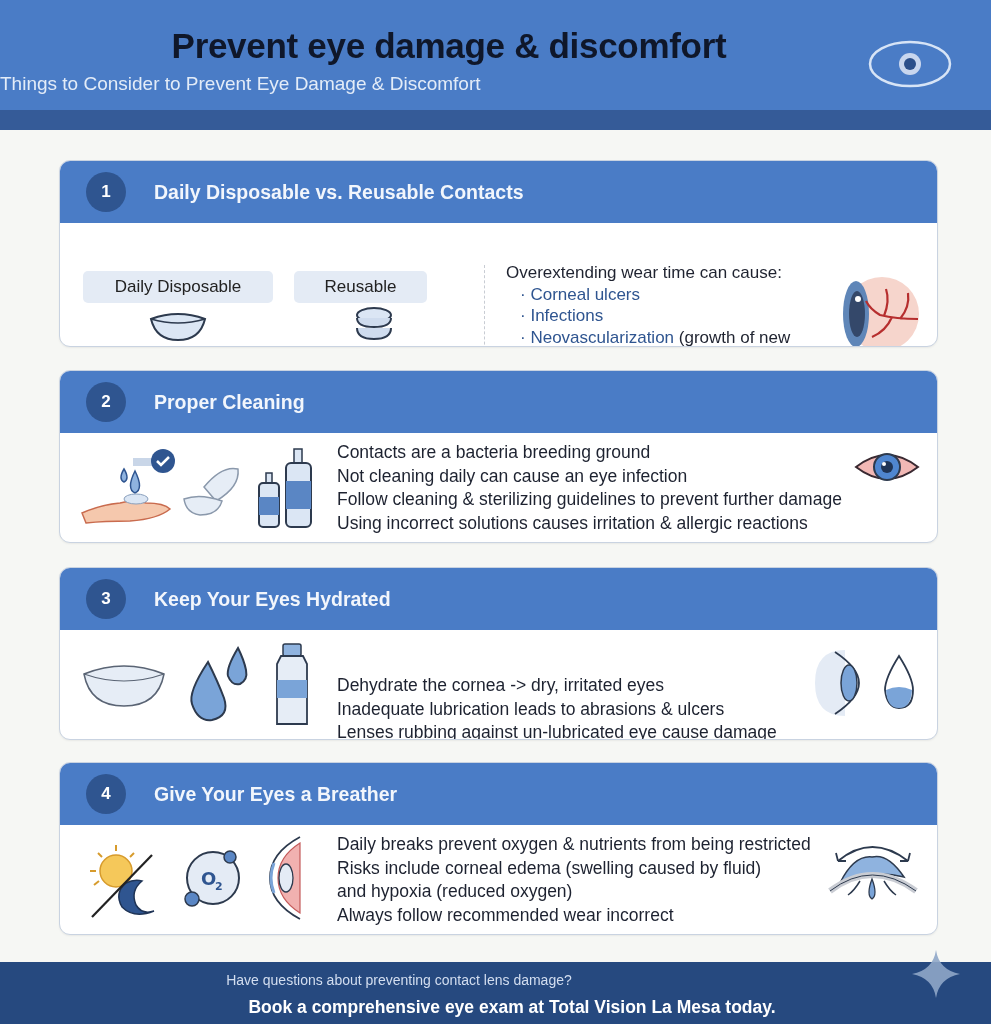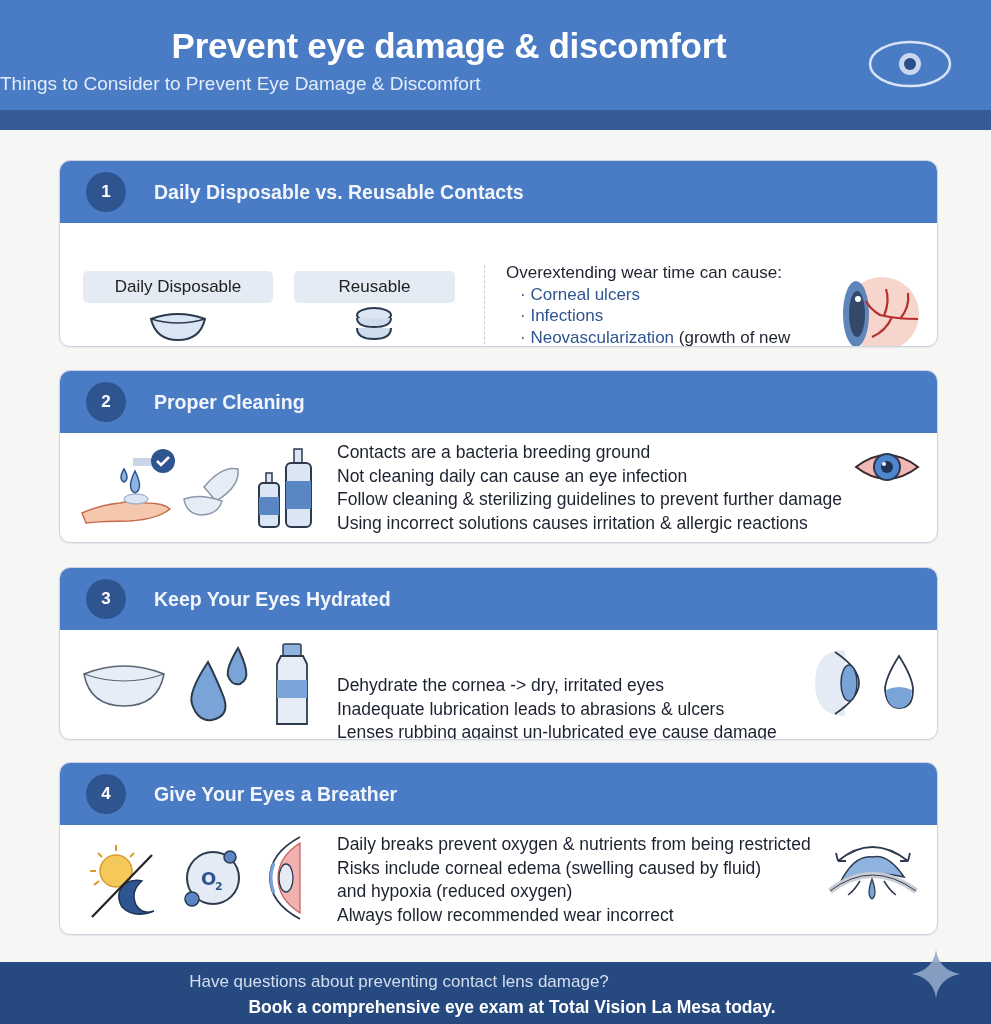--- a/index.html
+++ b/index.html
@@ -1,41 +1,41 @@
 <!DOCTYPE html>
 <html><head>
 <meta charset="utf-8">
 <style>
   * { box-sizing: border-box; margin: 0; padding: 0; }
   html, body { width: 991px; height: 1024px; overflow: hidden; }
   body { background: #f6f7f4; font-family: "Liberation Sans", "DejaVu Sans", sans-serif; position: relative; color: #1f2330; }
 
   .header { position: absolute; left: 0; top: 0; width: 991px; height: 110px; background: #4a7cc6; }
   .header-strip { position: absolute; left: 0; top: 110px; width: 991px; height: 20px; background: #355b98; }
-  .title { position: absolute; top: 26px; left: 0; width: 898px; text-align: center; color: #ffffff; font-size: 35px; font-weight: bold; letter-spacing: -0.3px; }
+  .title { position: absolute; top: 26px; left: 0; width: 898px; text-align: center; color: #0f172a; font-size: 35px; font-weight: bold; letter-spacing: -0.3px; }
   .subtitle { position: absolute; top: 73px; left: 0; width: 991px; color: #e3ecf8; font-size: 19px; }
   .eye-logo { position: absolute; left: 868px; top: 40px; width: 84px; height: 48px; }
 
   .card { position: absolute; left: 59px; width: 879px; background: #fff; border: 1.5px solid #c9d3e1; border-radius: 11px; overflow: hidden; box-shadow: 0 1px 2px rgba(0,0,0,0.06); }
   .card-head { height: 62px; background: #4a7cc6; display: flex; align-items: center; padding-left: 26px; }
   .num { width: 40px; height: 40px; border-radius: 50%; background: #2f5590; color: #fff; font-weight: bold; font-size: 17px; display: flex; align-items: center; justify-content: center; }
   .card-title { color: #f2f6fc; font-weight: bold; font-size: 19.5px; margin-left: 28px; }
   .card-body { position: relative; }
 
   .pill { position: absolute; top: 14px; height: 32px; background: #e4ebf5; border-radius: 5px; font-size: 17px; color: #222; display: flex; align-items: center; justify-content: center; }
   .cap { position: absolute; font-size: 17px; color: #1f2330; text-align: center; }
   .divider { position: absolute; left: 424px; top: 8px; height: 100px; border-left: 1.5px dashed #c8ccd3; }
   .over { position: absolute; left: 446px; top: 5px; font-size: 17px; line-height: 21.5px; color: #1f2330; }
   .over .blue { color: #2f5590; }
   .over .ind { padding-left: 14px; }
 
   .lines { position: absolute; left: 277px; font-size: 17.5px; line-height: 23.5px; color: #1d2230; white-space: nowrap; }
 
   .footer { position: absolute; left: 0; top: 962px; width: 991px; height: 62px; background: #26497f; }
-  .foot1 { position: absolute; top: 10px; width: 798px; text-align: center; color: #d3def0; font-size: 17px; }
+  .foot1 { position: absolute; top: 10px; width: 798px; text-align: center; color: #d3def0; font-size: 14px; }
   .foot2 { position: absolute; top: 35px; width: 991px; text-align: center; color: #fff; font-size: 17.5px; font-weight: bold; padding-left: 33px; }
   .sparkle { position: absolute; left: 912px; top: 950px; width: 48px; height: 48px; }
   svg { display: block; }
   .ico { position: absolute; }
 </style>
 </head>
 <body>
 
 <div class="header">
   <div class="title">Prevent eye damage &amp; discomfort</div>
@@ -50,21 +50,21 @@
 </div>
 <div class="header-strip"></div>
 
 <div class="card" style="top:160px;height:187px;">
   <div class="card-head">
     <div class="num">1</div>
     <div class="card-title">Daily Disposable vs. Reusable Contacts</div>
   </div>
   <div class="card-body" style="height:125px;margin-top:34px;">
     <div class="pill" style="left:23px;width:190px;">Daily Disposable</div>
-    <div class="pill" style="left:234px;width:161px;">Reusable</div>
+    <div class="pill" style="left:234px;width:133px;">Reusable</div>
     <div class="ico" style="left:88px;top:53px;">
       <svg width="60" height="32" viewBox="0 0 60 32">
         <path d="M3 9 Q30 -1 57 9 Q52 30 30 30 Q8 30 3 9Z" fill="#dbe6f4" stroke="#2d3a4e" stroke-width="2"></path>
         <path d="M3 9 Q30 17 57 9" fill="none" stroke="#2d3a4e" stroke-width="1.5"></path>
       </svg>
     </div>
     <div class="ico" style="left:294px;top:48px;">
       <svg width="40" height="40" viewBox="0 0 40 40">
         <ellipse cx="20" cy="10" rx="17" ry="7" fill="#dbe6f4" stroke="#2d3a4e" stroke-width="2"></ellipse>
         <path d="M3 13 Q3 22 20 22 Q37 22 37 13" fill="#cfdcee" stroke="#2d3a4e" stroke-width="2"></path>

